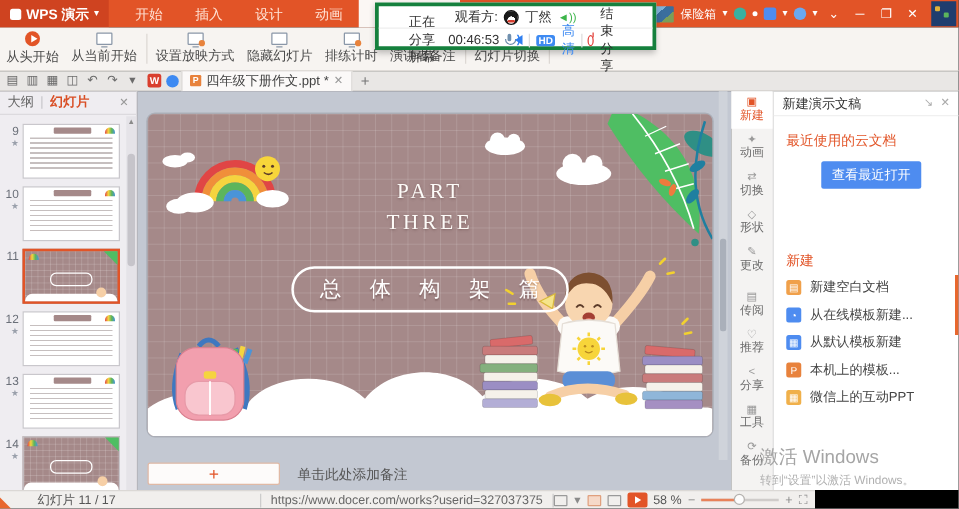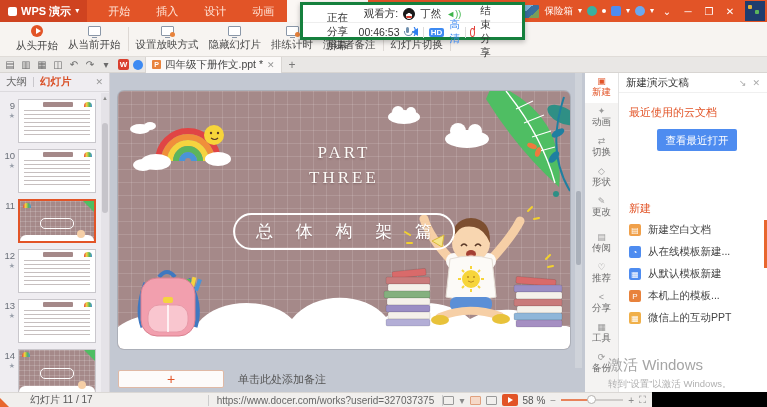--- a/index.html
+++ b/index.html
@@ -21,21 +21,21 @@
   .wallthumb { width:20px; height:13px; border-radius:1px;
                background:linear-gradient(140deg,#7fb2d9 0 40%,#3a6e9e 40% 70%,#7a9e5a 70%); }
   .tlabel { font-size:9.5px; color:#fff; }
   .tico { width:10px; height:10px; border-radius:50%; display:inline-block; }
   .winbtn { width:16px; text-align:center; font-size:10px; color:#fff; }
   .cornertile { width:20px; height:20px; background:#1f3d6e; margin-left:2px; position:relative; }
   .cornertile i { position:absolute; width:4px; height:4px; border-radius:1px; }
 
   
   .ribbon { position:absolute; left:0; top:22px; width:767px; height:35px; background:#f7f4f1;
-            border-bottom:1px solid #e0dcd8; display:flex; align-items:stretch; padding-left:11px; }
+            border-bottom:1px solid #e0dcd8; display:flex; align-items:stretch; padding-left:0; }
   .rbtn { display:flex; flex-direction:column; align-items:center; justify-content:center; gap:2px;
           padding:0 5px; min-width:44px; color:#4a4a4a; font-size:10.5px; }
   .rsep { width:1px; background:#ddd8d4; margin:5px 2px; }
   .ric { width:13px; height:10px; border:1px solid #8a97a8; border-radius:1px; background:#fff; position:relative; }
   .ric::after { content:""; position:absolute; left:3px; right:3px; bottom:-3px; height:1px; background:#8a97a8; }
   .ric.play-from-beginning-icon { width:12px; height:12px; border:none; border-radius:50%; background:#e25427; }
   .ric.play-from-beginning-icon::after { content:""; position:absolute; left:4.5px; top:3px; height:0;
         border-left:5px solid #fff; border-top:3px solid transparent; border-bottom:3px solid transparent; background:none; }
   .ric .dot { position:absolute; right:-2px; bottom:-2px; width:5px; height:5px; border-radius:50%; background:#e8833c; }
 

